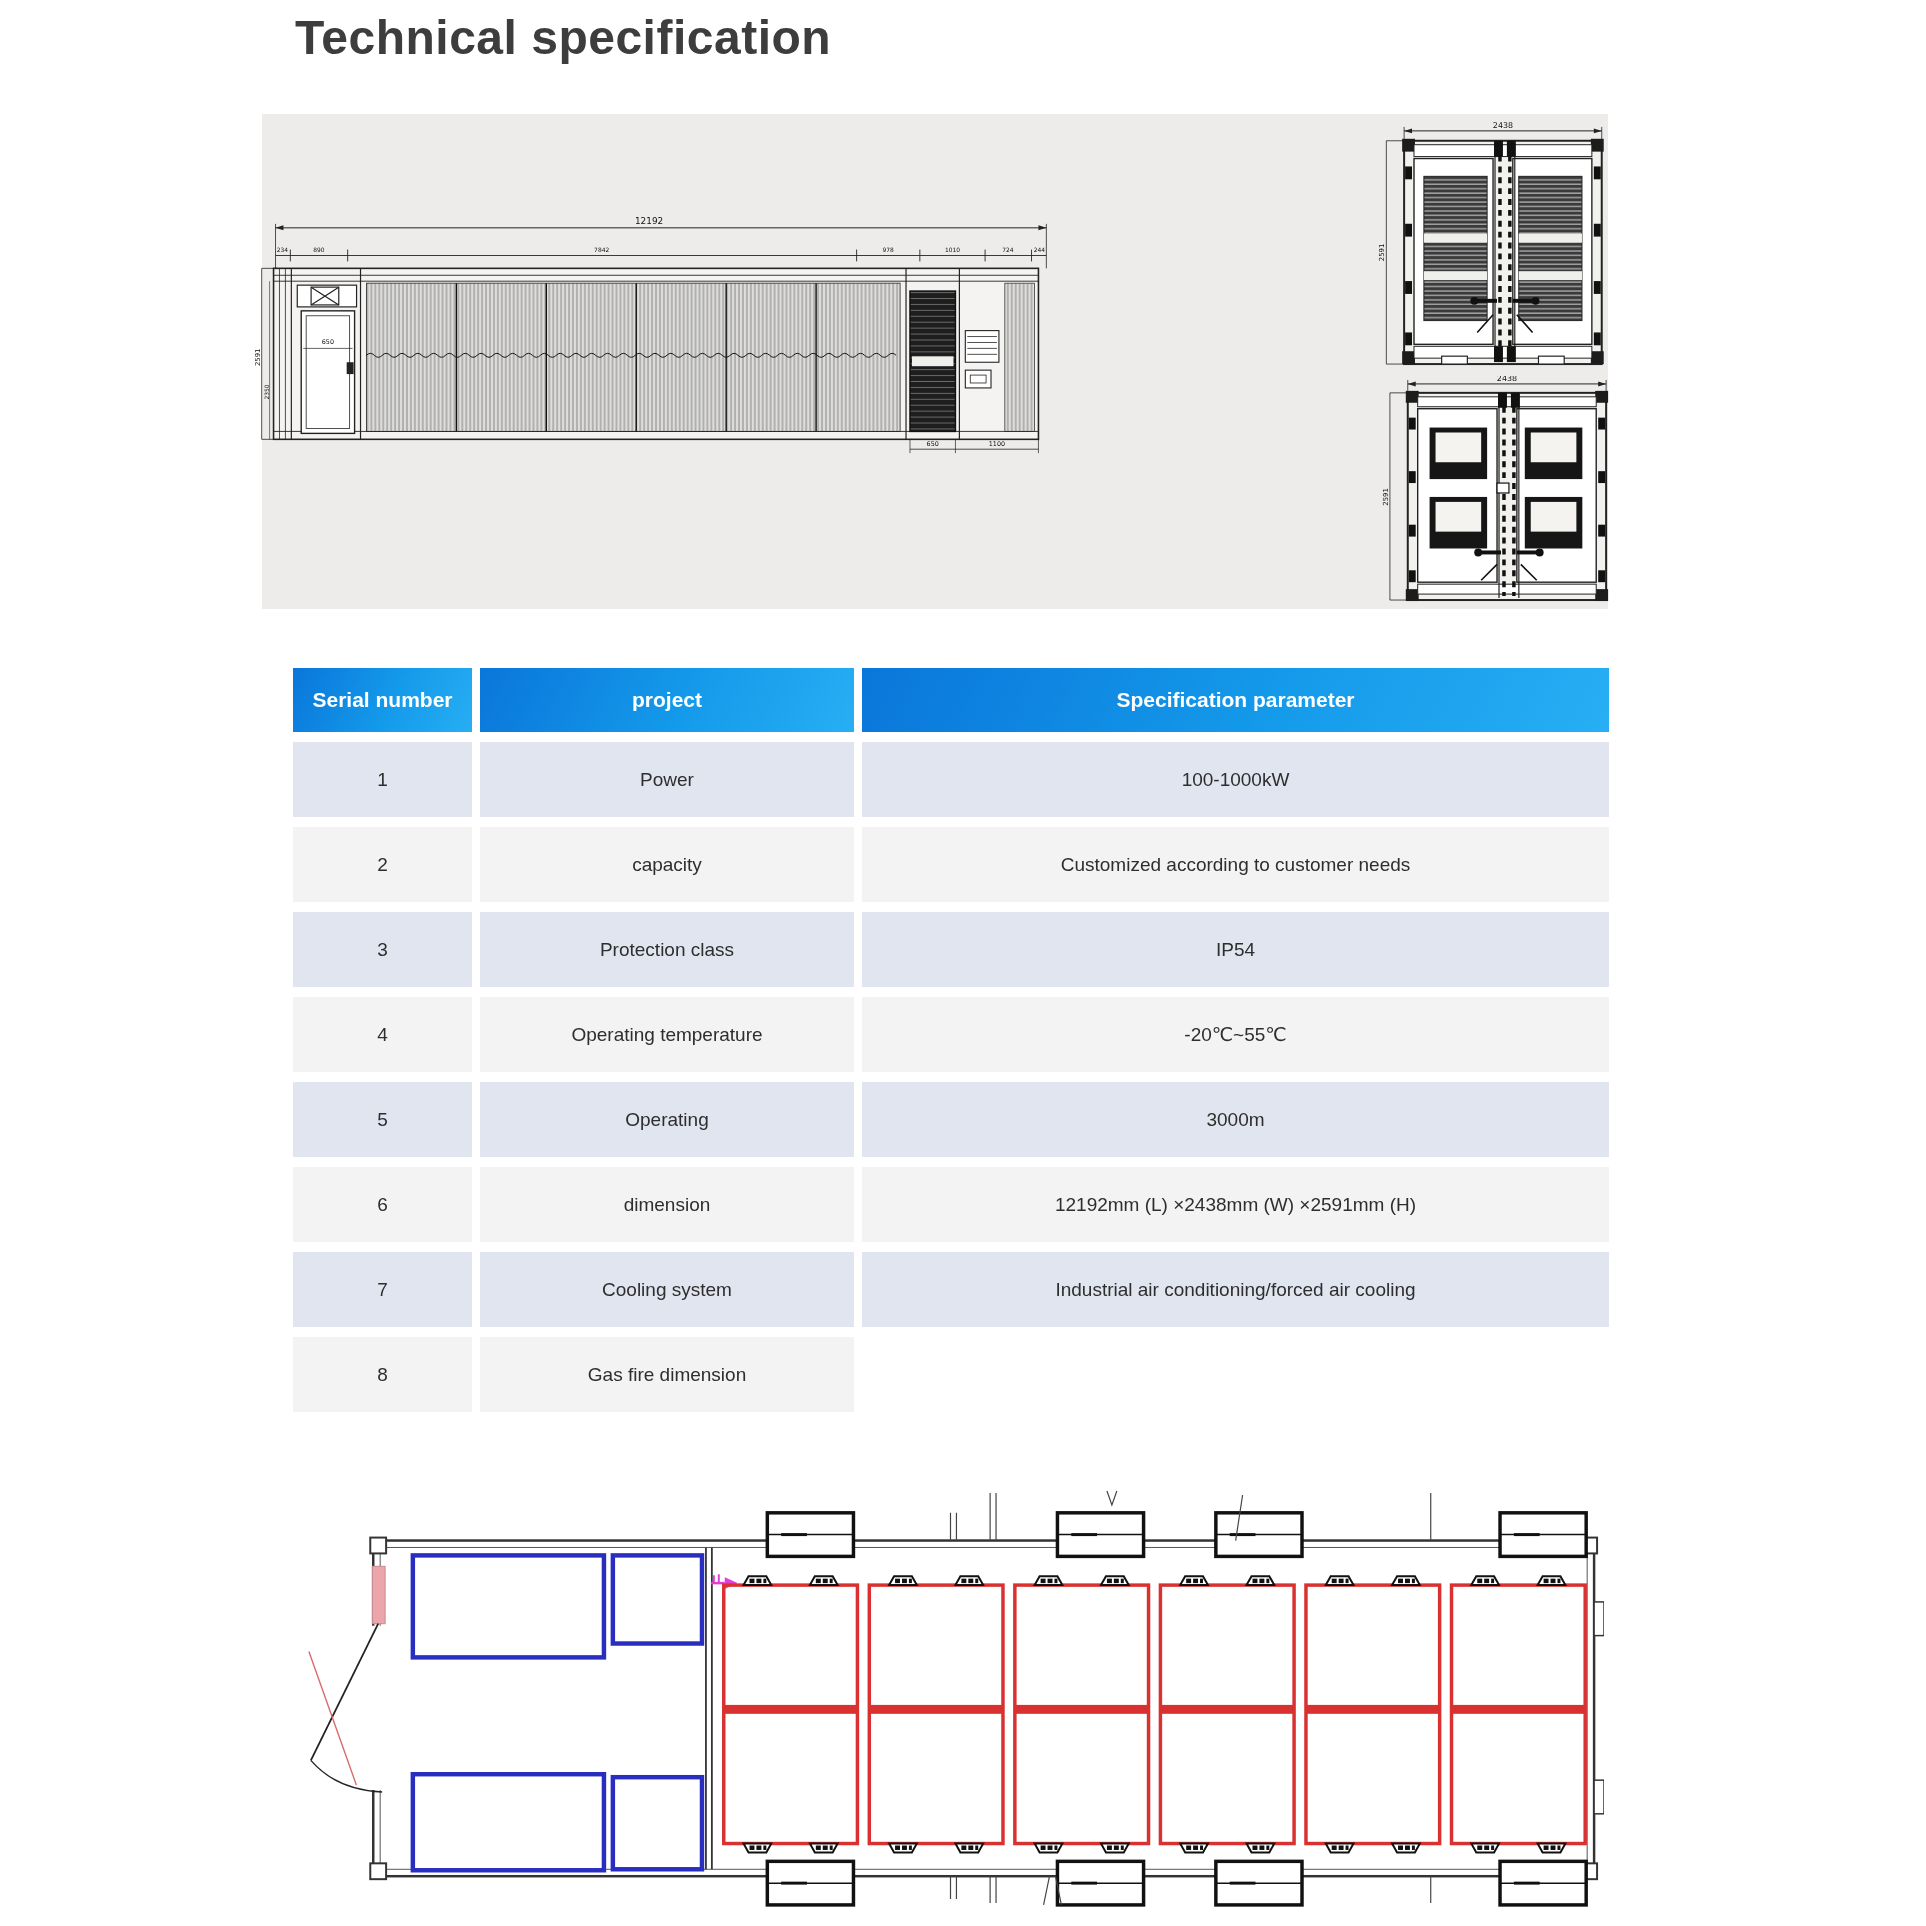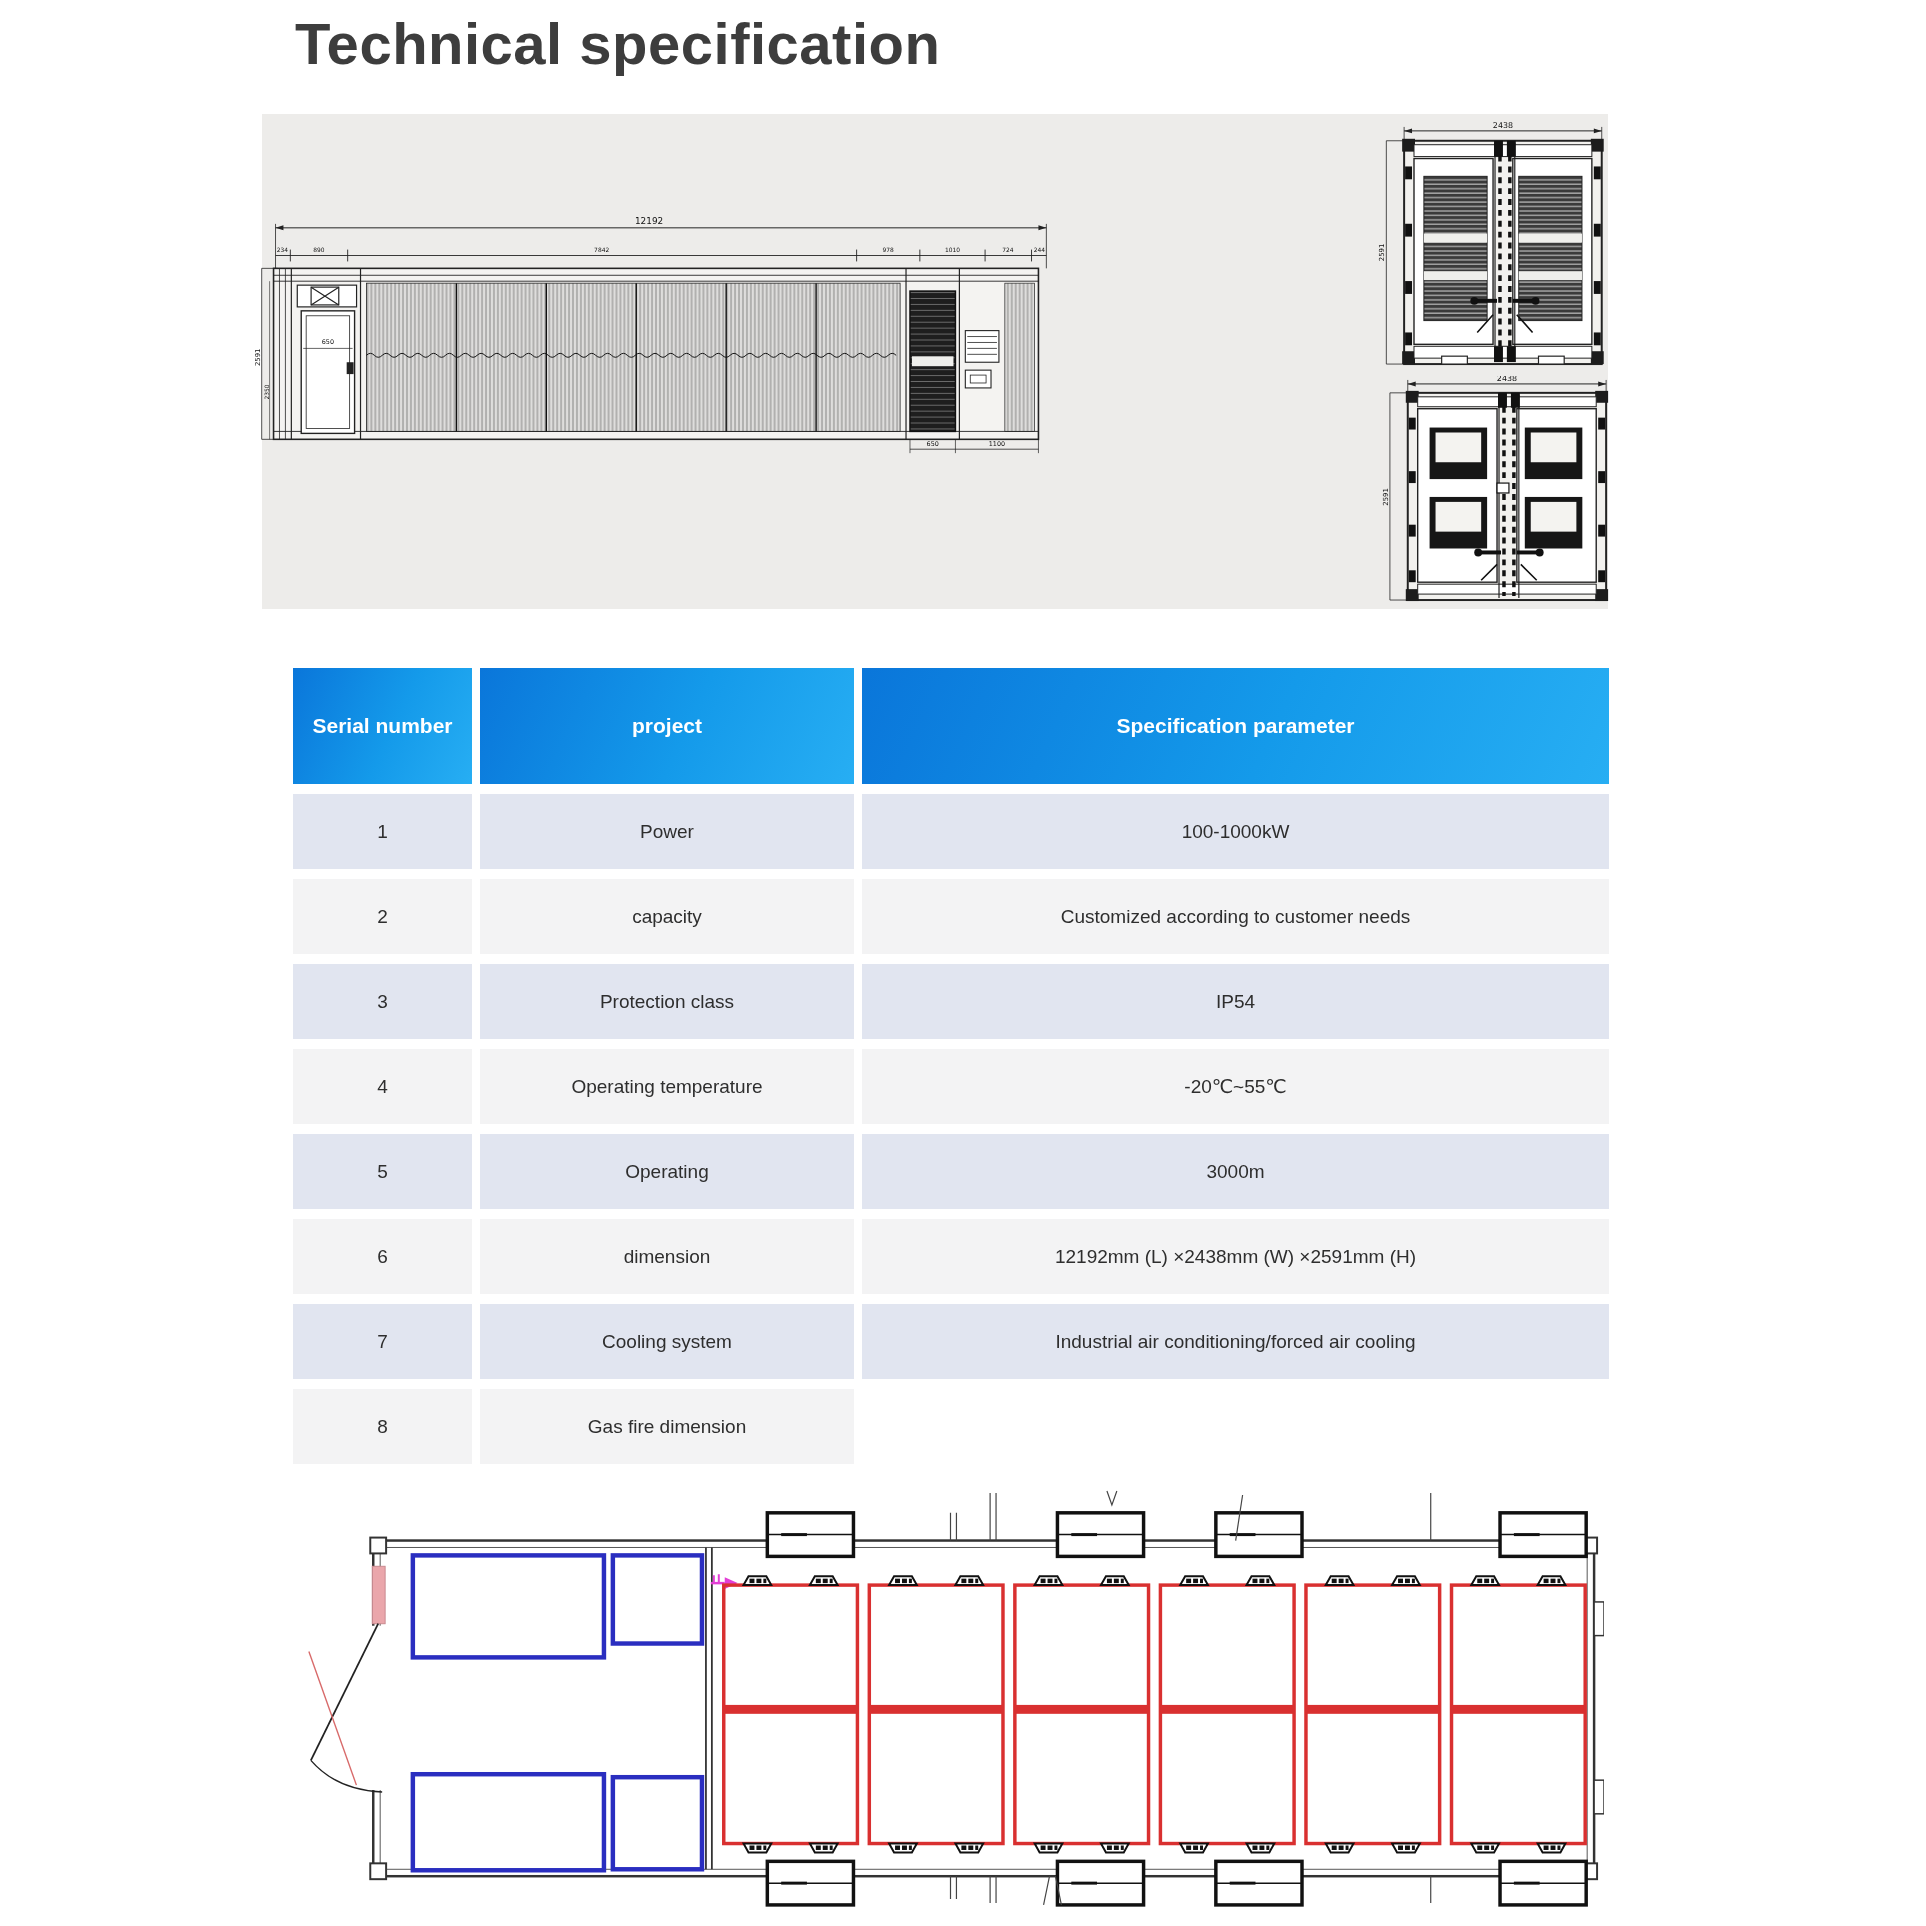--- a/index.html
+++ b/index.html
@@ -3,38 +3,38 @@
 <meta charset="utf-8">
 <style>
   html,body{margin:0;padding:0;}
   body{
     width:1927px;height:1927px;position:relative;background:#ffffff;
     font-family:"Liberation Sans","DejaVu Sans",sans-serif;color:#2e2e2e;
     overflow:hidden;
   }
   .page-title{
     position:absolute;left:295px;top:10px;
-    font-size:58px;font-weight:700;color:#3d3d3d;letter-spacing:0.5px;
+    font-size:48px;font-weight:700;color:#3d3d3d;letter-spacing:0.5px;
   }
   .drawing-panel{
     position:absolute;left:262px;top:114px;width:1346px;height:495px;
     background:#edecea;
   }
   .dwg{position:absolute;}
   svg text{font-family:"DejaVu Sans",sans-serif;fill:#111;}
 
   
   .spec-table{position:absolute;left:293px;top:668px;width:1323px;}
   .t-head,.t-row{
     display:grid;grid-template-columns:179px 374px 747px;column-gap:8px;
   }
   .t-head{margin-bottom:10px;}
   .t-row{margin-bottom:10px;}
   .th{
-    height:116px;display:flex;align-items:center;justify-content:center;
+    height:64px;display:flex;align-items:center;justify-content:center;
     background:linear-gradient(115deg,#0a76da 0%,#149aea 55%,#27aef3 100%);
     color:#ffffff;font-size:21px;font-weight:700;
   }
   .td{
     height:75px;display:flex;align-items:center;justify-content:center;
     font-size:19px;color:#2e2e2e;text-align:center;padding:0 10px;box-sizing:border-box;
   }
   .row-odd .td{background:#e1e5f0;}
   .row-even .td{background:#f3f3f4;}
 </style>

